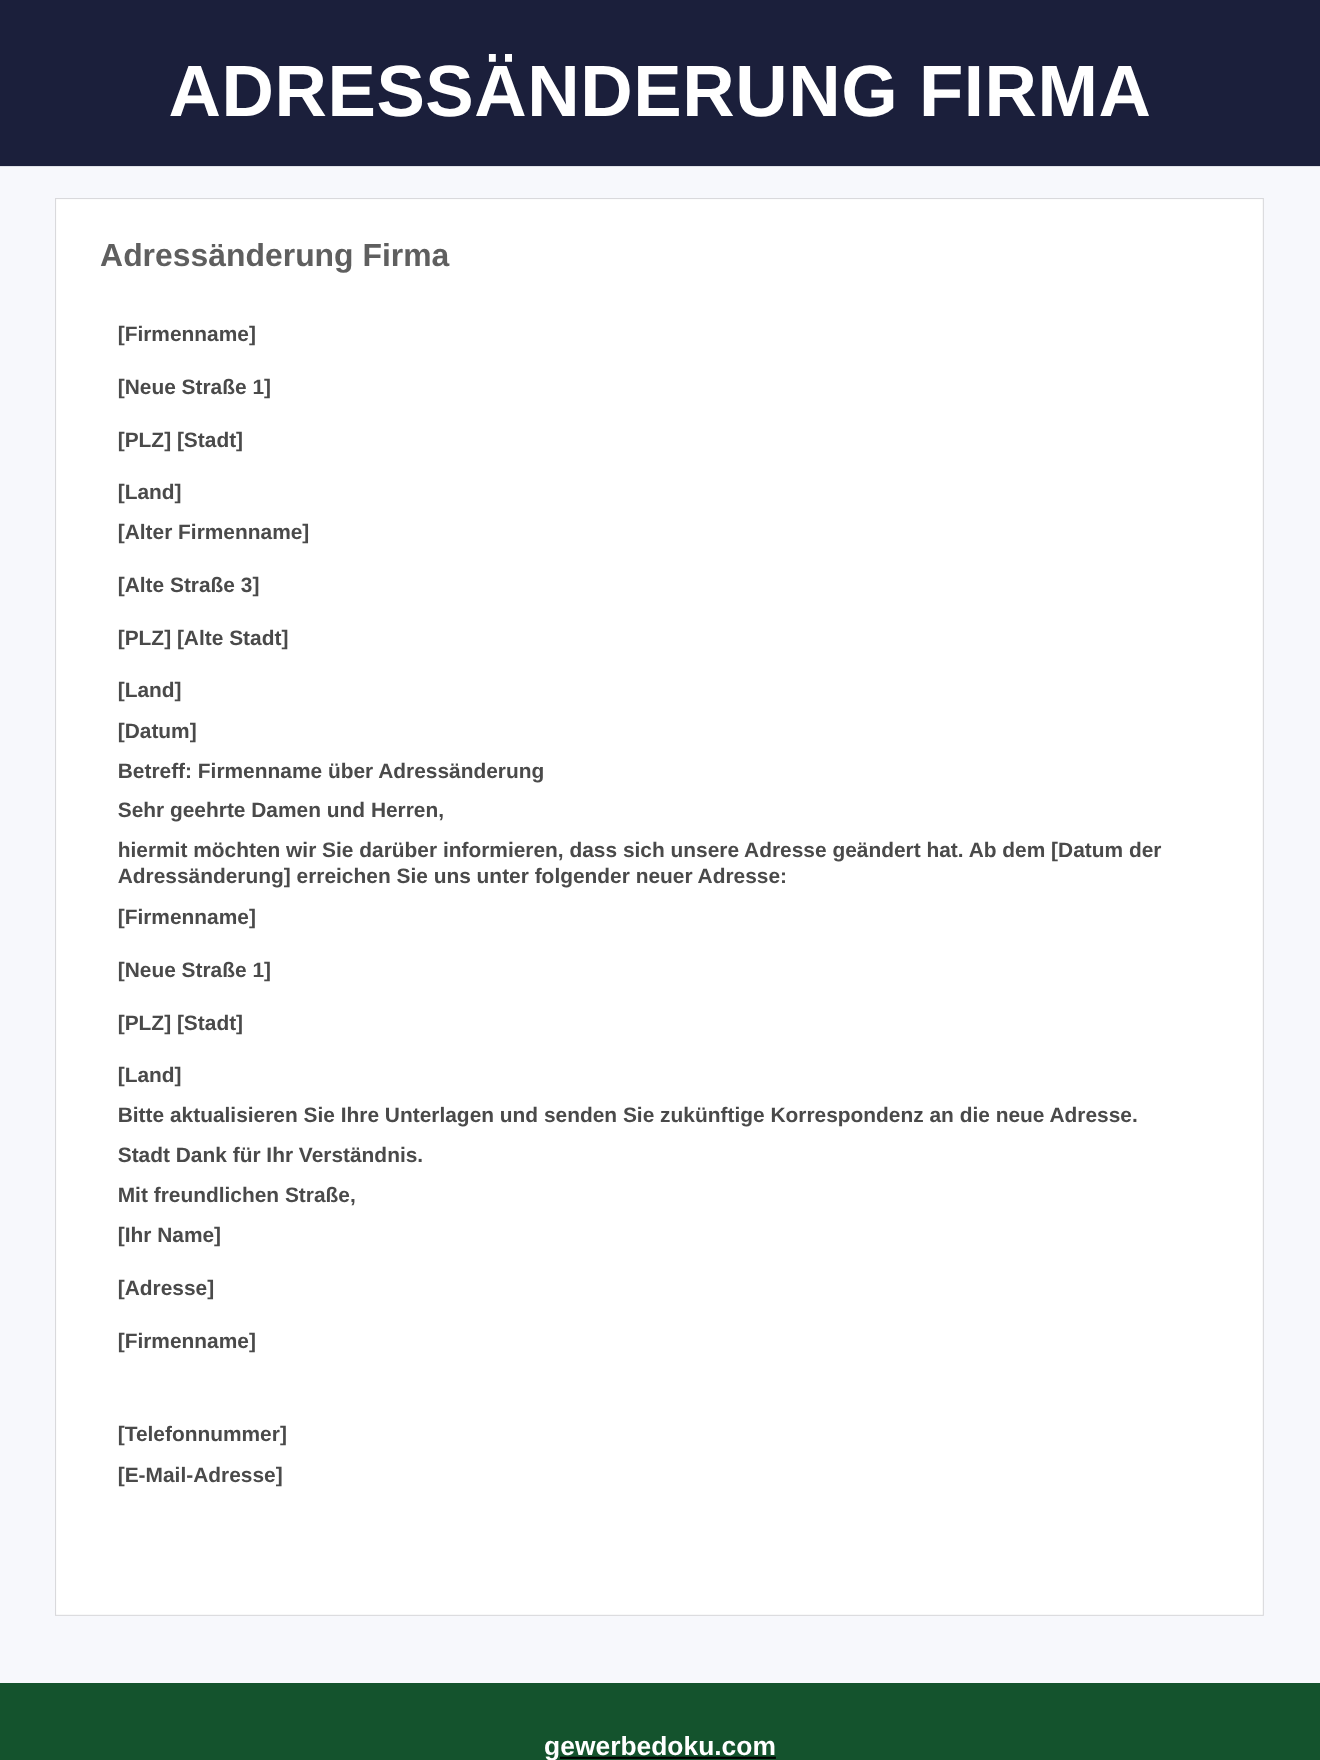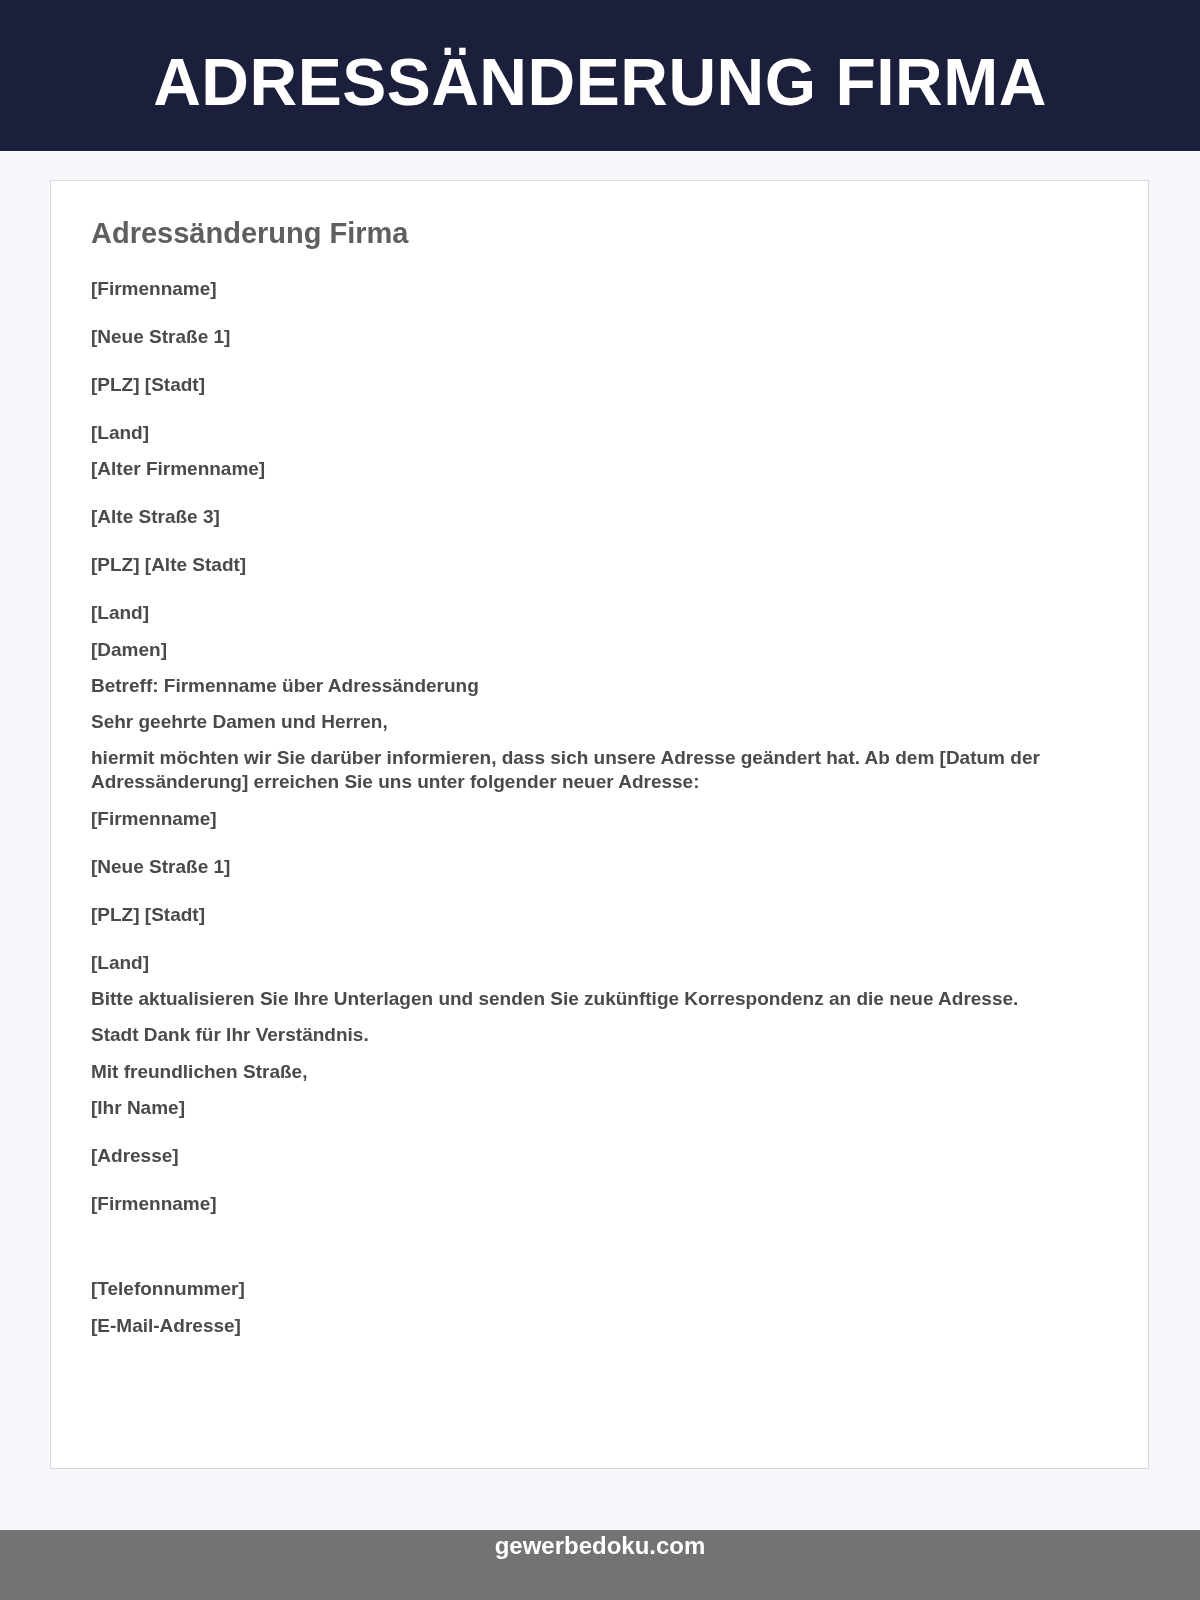--- a/index.html
+++ b/index.html
@@ -21,27 +21,27 @@
   .card {
     position: absolute; left: 50px; top: 180px; width: 1099px; height: 1289px;
     background: #ffffff; border: 1px solid #d9d9dc; box-sizing: border-box;
   }
   .card-inner { position: absolute; left: 40px; top: 0; right: 40px; }
   .doc-title {
     position: absolute; left: 0; top: 36px; margin: 0;
     font-size: 29px; font-weight: bold; color: #5f5f5f; white-space: nowrap;
   }
   .line {
-    position: absolute; left: 0; right: 0; margin: 0;
+    position: absolute; left: 0; right: 0; margin: 16px;
     font-size: 19px; font-weight: bold; color: #4a4a4a; line-height: 24px;
   }
   .footer {
     position: absolute; left: 0; top: 1530px; width: 1200px; height: 70px;
-    background: #737373;
-    display: flex; align-items: flex-start; justify-content: center;
+    background: #14532d;
+    display: flex; align-items: flex-end; justify-content: center; text-decoration: underline;
   }
   .footer span { color: #ffffff; font-size: 24px; font-weight: bold; position: relative; top: 2px; }
 </style>
 </head>
 <body>
 
 <div class="header">
   <h1>ADRESSÄNDERUNG FIRMA</h1>
 </div>
 
@@ -52,21 +52,21 @@
     <p class="line" style="top:96px">[Firmenname]</p>
     <p class="line" style="top:144px">[Neue Straße 1]</p>
     <p class="line" style="top:192px">[PLZ] [Stadt]</p>
     <p class="line" style="top:240px">[Land]</p>
 
     <p class="line" style="top:276px">[Alter Firmenname]</p>
     <p class="line" style="top:324px">[Alte Straße 3]</p>
     <p class="line" style="top:372px">[PLZ] [Alte Stadt]</p>
     <p class="line" style="top:420px">[Land]</p>
 
-    <p class="line" style="top:457px">[Damen]</p>
+    <p class="line" style="top:457px">[Datum]</p>
     <p class="line" style="top:493px">Betreff: Firmenname über Adressänderung</p>
     <p class="line" style="top:529px">Sehr geehrte Damen und Herren,</p>
     <p class="line" style="top:565px">hiermit möchten wir Sie darüber informieren, dass sich unsere Adresse geändert hat. Ab dem [Datum der Adressänderung] erreichen Sie uns unter folgender neuer Adresse:</p>
 
     <p class="line" style="top:626px">[Firmenname]</p>
     <p class="line" style="top:674px">[Neue Straße 1]</p>
     <p class="line" style="top:722px">[PLZ] [Stadt]</p>
     <p class="line" style="top:770px">[Land]</p>
 
     <p class="line" style="top:806px">Bitte aktualisieren Sie Ihre Unterlagen und senden Sie zukünftige Korrespondenz an die neue Adresse.</p>

